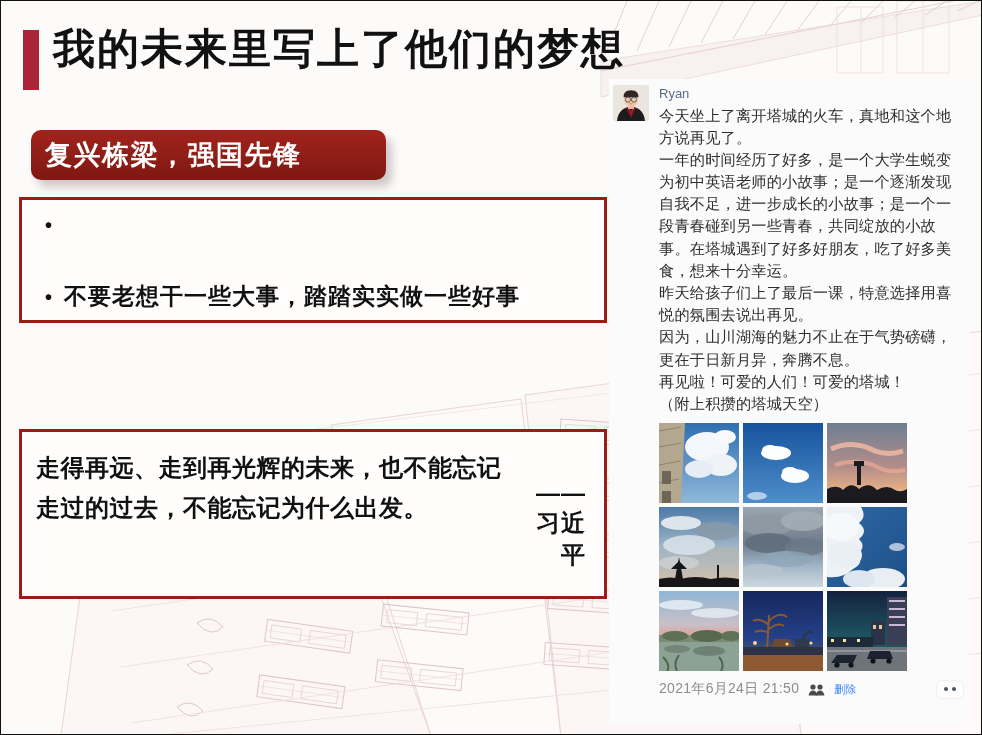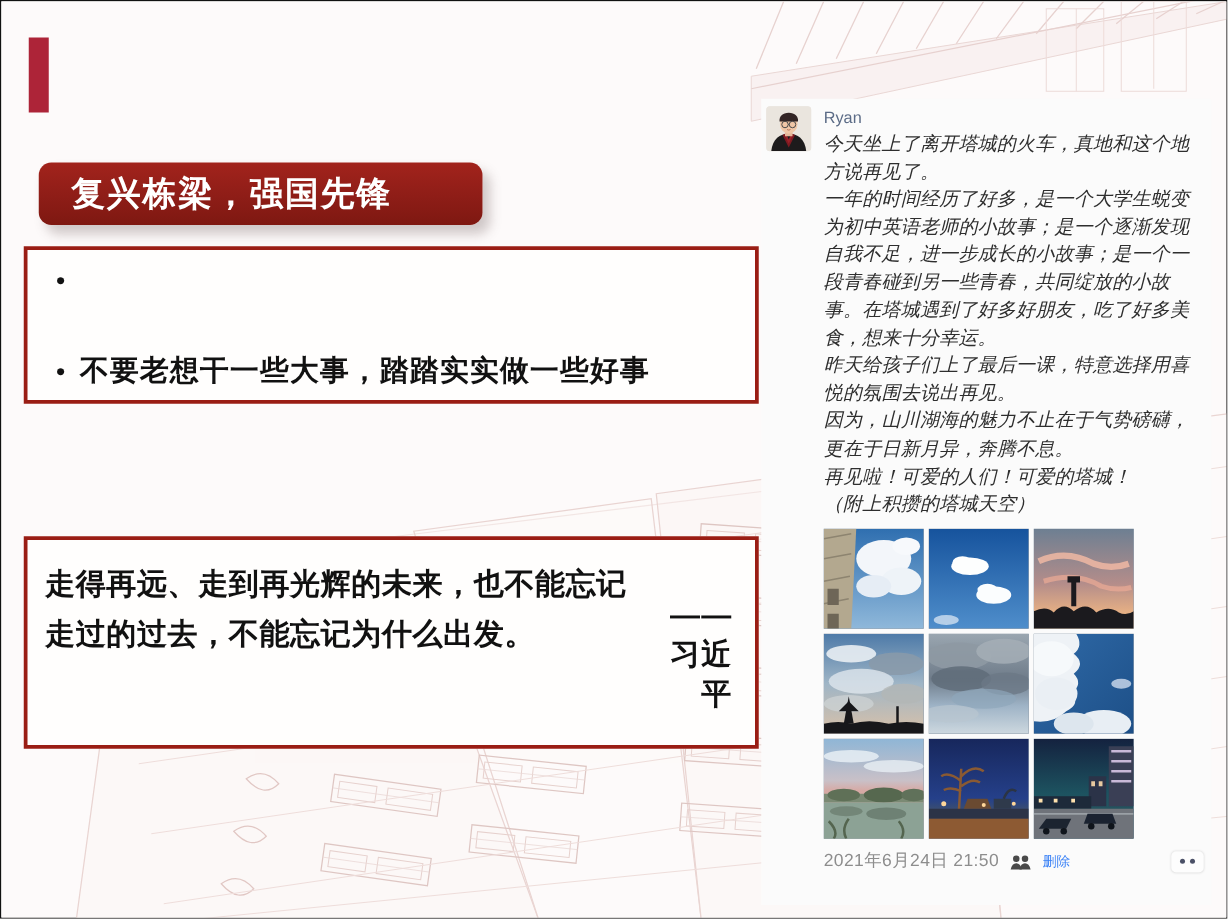--- a/index.html
+++ b/index.html
@@ -43,21 +43,21 @@
     background: linear-gradient(180deg, #a2231c 0%, #8e1d17 55%, #7e1811 100%);
     color: #fff;
     border-radius: 10px;
     font-weight: bold;
     display: flex; align-items: center;
     box-shadow: 6px 7px 9px rgba(90,70,70,0.28);
     letter-spacing: 1.5px;
   }
   #badge-1 {
     left: 30px; top: 129px; width: 355px; height: 50px;
-    padding-left: 26px; font-size: 27px;
+    padding-left: 14px; font-size: 27px;
   }
   #badge-2 {
     left: 18px; top: 345px; width: 560px; height: 48px;
     padding-left: 22px; font-size: 25px;
   }
 
   
   .redbox {
     position: absolute;
     background: #fffefd;
@@ -101,21 +101,21 @@
     width: 36px; height: 36px; flex: 0 0 auto;
     border-radius: 3px; overflow: hidden; background: #e8e3dc;
   }
   .post-body { flex: 1 1 auto; min-width: 0; }
   .author {
     font-size: 13px; color: #5b6b86; font-weight: normal;
     line-height: 1.35; margin-bottom: 2px;
   }
   .post-text {
     font-size: 15.2px; color: #2e2e2e; line-height: 1.46;
-    letter-spacing: 0.2px; white-space: pre-line; font-style: italic;
+    letter-spacing: 0.2px; white-space: pre-line;
   }
 
   
   .photo-grid {
     margin: 8px 0 0 50px;
     display: grid;
     grid-template-columns: repeat(3, 80px);
     grid-template-rows: repeat(3, 80px);
     gap: 4px;
   }
@@ -256,20 +256,21 @@
 
       <g opacity="0.5" stroke="#e9d4d1" stroke-width="1" fill="none">
         <path d="M300 430 L610 392"></path>
           <path d="M300 470 L610 430"></path>
       </g>
     </svg>
   </div>
 
   <div class="title-row">
     <div class="title-bar"></div>
+    <div class="title-text">我的未来里写上了他们的梦想</div>
   </div>
 
   <div class="badge" id="badge-1">
     <span>复兴栋梁，强国先锋</span>
   </div>
 
   <div class="redbox" id="bullet-box">
     <ul class="bullet-list">
       <li class="bullet-item">
         <span class="bullet-dot">•</span>

